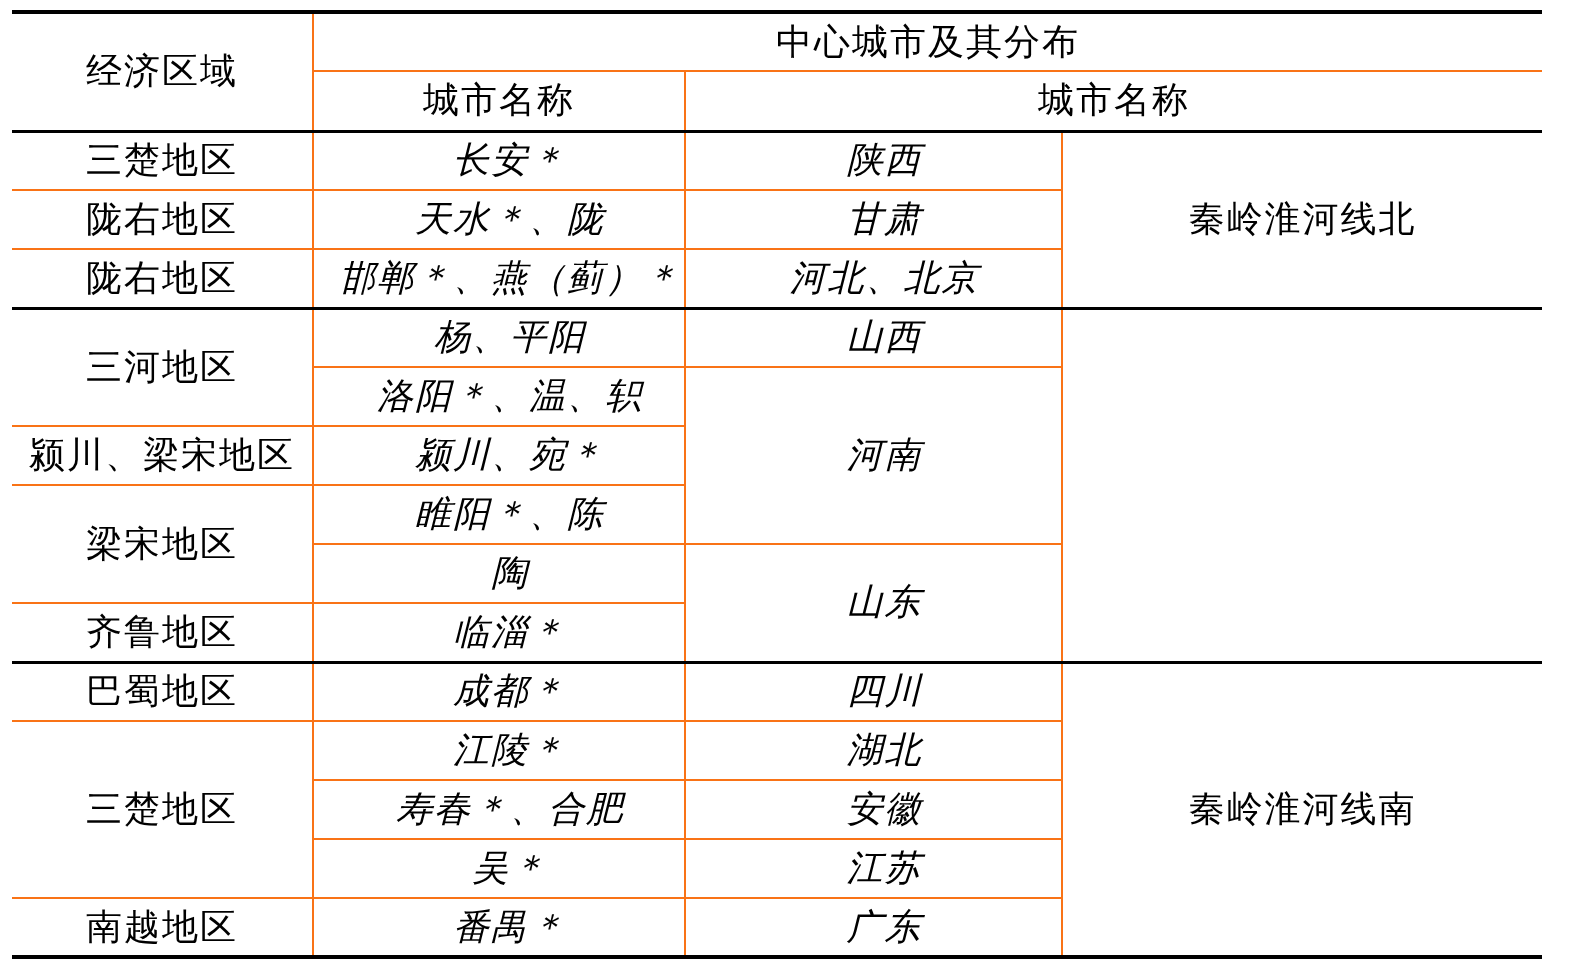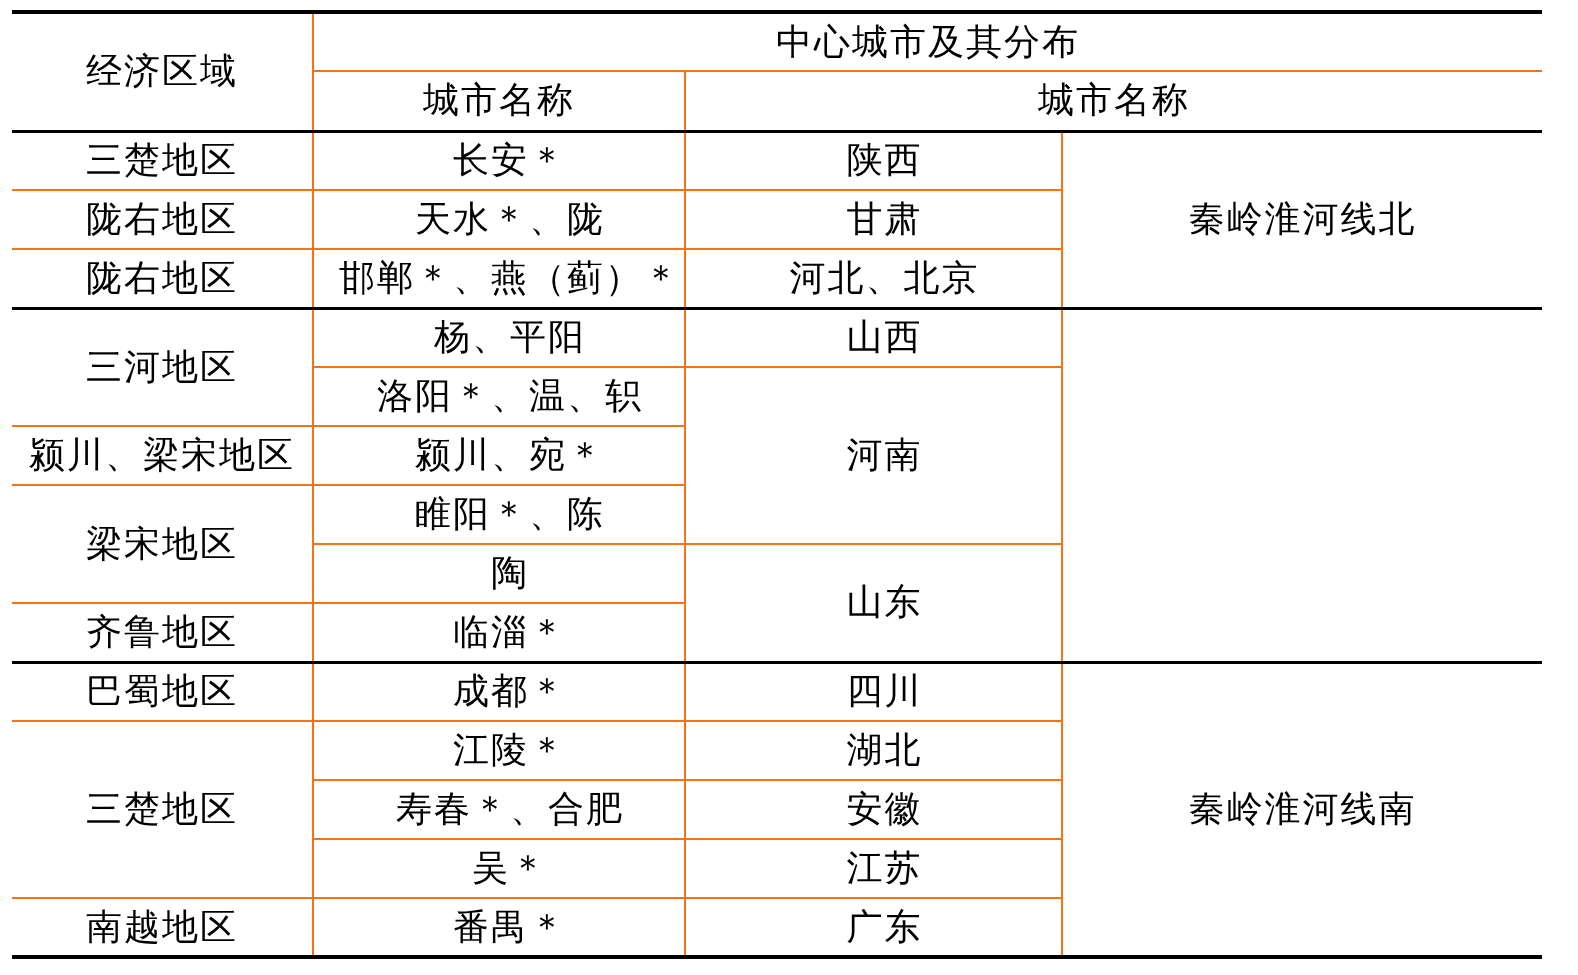--- a/index.html
+++ b/index.html
@@ -37,20 +37,21 @@
   
   .bl0 { border-left: none !important; }
   .br0 { border-right: none !important; margin-left: 35px; }
   .bt4 { border-top: 4px solid #000000 !important; }
   .bb4 { border-bottom: 4px solid #000000 !important; }
   
   .bb3 { border-bottom: 3px solid #000000 !important; }
   
   .left {
     text-align: left;
+    font-style: italic;
   }
   .left .pad { padding-left: 22px; display: inline-block; }
   tr.hrow1 { height: 59px; }
   tr.hrow2 { height: 60px; }
   tr.drow  { height: 59px; }
 </style>
 </head>
 <body>
 
 <div class="table-wrap">

